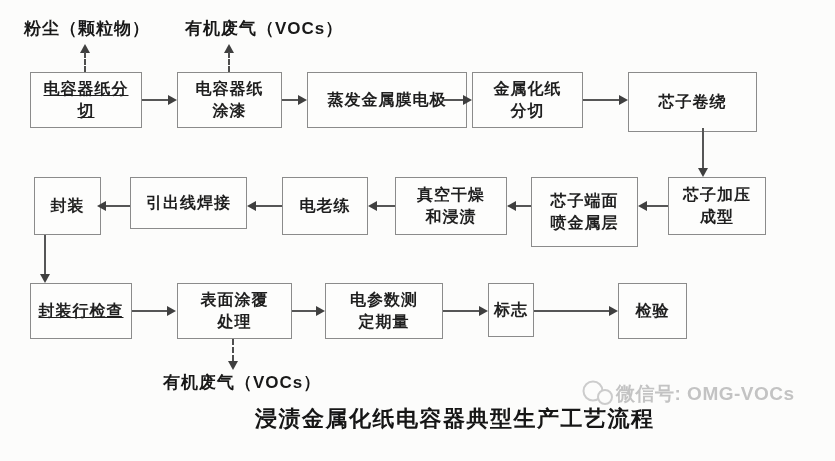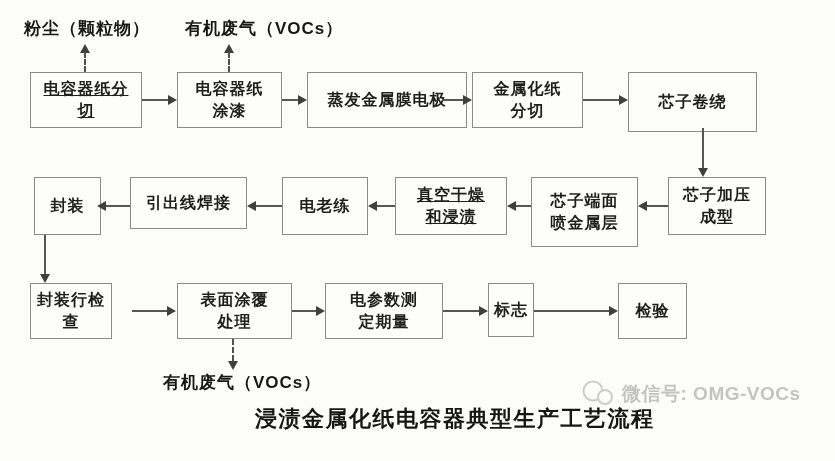--- a/index.html
+++ b/index.html
@@ -46,21 +46,21 @@
     font-size:17px;font-weight:700;color:#181818;
     letter-spacing:1px;white-space:nowrap;
   }
   .caption{
     position:absolute;left:255px;top:404px;
     font-size:22px;font-weight:700;color:#161616;
     letter-spacing:1.5px;white-space:nowrap;
   }
   .watermark{
     position:absolute;left:580px;top:379px;
-    display:flex;align-items:center;gap:6px;
+    display:flex;align-items:center;gap:0;
     color:#c3c3c3;font-size:19px;font-weight:700;
     letter-spacing:0.5px;white-space:nowrap;
   }
 </style>
 </head>
 <body>
 
 <div class="stage">
 
   <div class="toplabel" style="left:24px;top:17px;">粉尘（颗粒物）</div>
@@ -89,41 +89,41 @@
   <div class="hline" style="left:583px;top:99px;width:38px;"></div>
   <div class="tri-r" style="left:619px;top:95px;"></div>
 
   <div class="vline" style="left:702px;top:128px;height:41px;"></div>
   <div class="tri-d" style="left:698px;top:168px;"></div>
 
   <div class="node" style="left:668px;top:177px;width:98px;height:58px;">芯子加压
 成型</div>
   <div class="node" style="left:531px;top:177px;width:107px;height:70px;">芯子端面
 喷金属层</div>
-  <div class="node" style="left:395px;top:177px;width:112px;height:58px;text-decoration:underline;">真空干燥
+  <div class="node" style="left:395px;top:177px;width:112px;height:58px;">真空干燥
 和浸渍</div>
   <div class="node" style="left:282px;top:177px;width:86px;height:58px;text-align:center;">电老练</div>
   <div class="node" style="left:130px;top:177px;width:117px;height:52px;">引出线焊接</div>
   <div class="node" style="left:34px;top:177px;width:67px;height:58px;">封装</div>
 
   <div class="hline" style="left:646px;top:205px;width:22px;"></div>
   <div class="tri-l" style="left:638px;top:201px;"></div>
   <div class="hline" style="left:515px;top:205px;width:16px;"></div>
   <div class="tri-l" style="left:507px;top:201px;"></div>
   <div class="hline" style="left:376px;top:205px;width:19px;"></div>
   <div class="tri-l" style="left:368px;top:201px;"></div>
   <div class="hline" style="left:255px;top:205px;width:27px;"></div>
   <div class="tri-l" style="left:247px;top:201px;"></div>
   <div class="hline" style="left:105px;top:205px;width:25px;"></div>
   <div class="tri-l" style="left:97px;top:201px;"></div>
 
   <div class="vline" style="left:44px;top:235px;height:40px;"></div>
   <div class="tri-d" style="left:40px;top:274px;"></div>
 
-  <div class="node" style="left:30px;top:283px;width:82px;height:56px;">封装行检查</div>
+  <div class="node" style="left:30px;top:283px;width:102px;height:56px;text-decoration:underline;">封装行检查</div>
   <div class="node" style="left:177px;top:283px;width:115px;height:56px;">表面涂覆
 处理</div>
   <div class="node" style="left:325px;top:283px;width:118px;height:56px;">电参数测
 定期量</div>
   <div class="node" style="left:488px;top:283px;width:46px;height:54px;">标志</div>
   <div class="node" style="left:618px;top:283px;width:69px;height:56px;">检验</div>
 
   <div class="hline" style="left:132px;top:310px;width:37px;"></div>
   <div class="tri-r" style="left:167px;top:306px;"></div>
   <div class="hline" style="left:292px;top:310px;width:26px;"></div>

